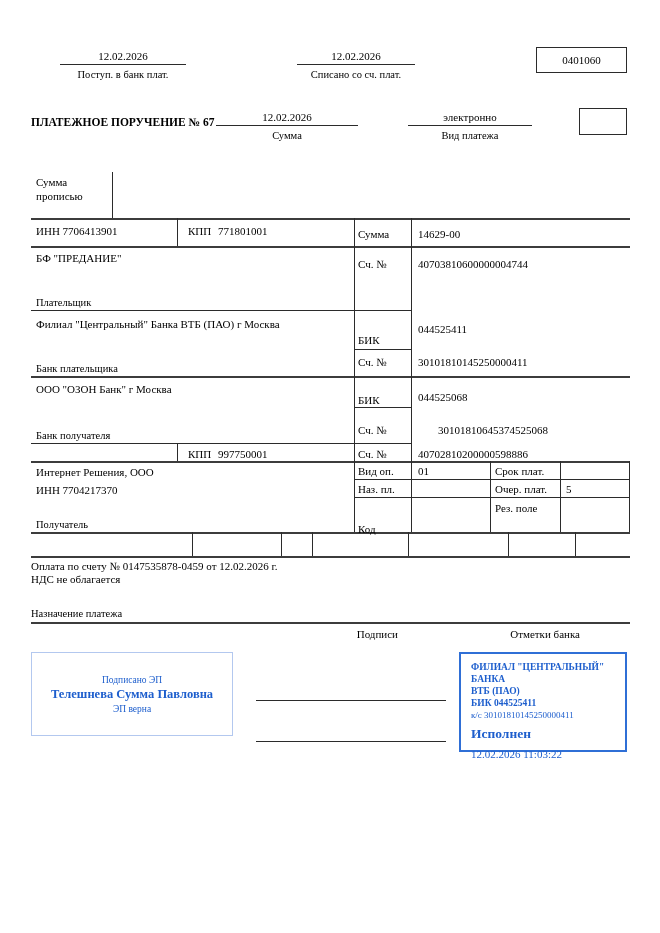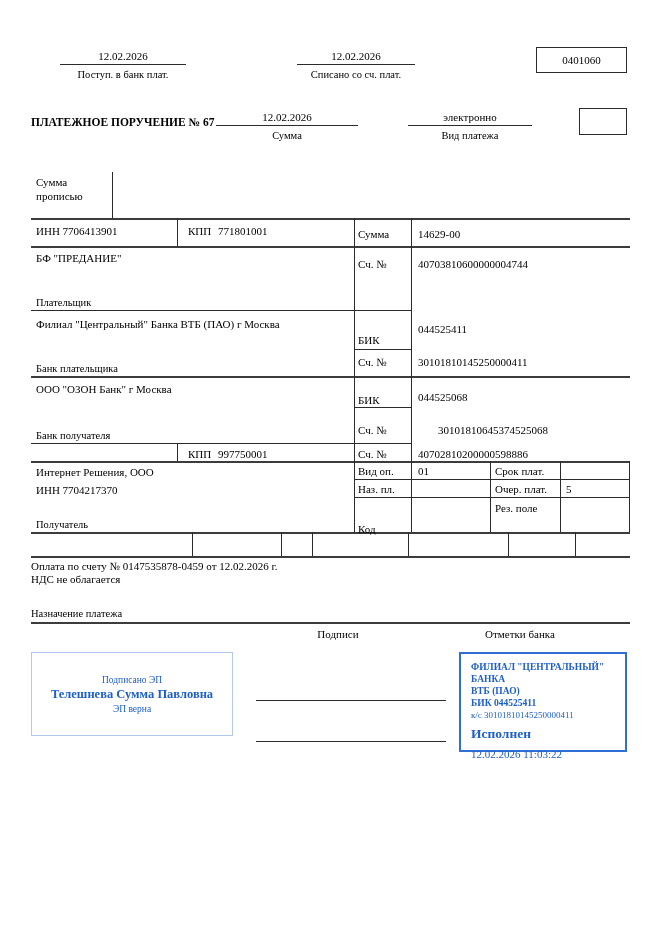--- a/index.html
+++ b/index.html
@@ -4,21 +4,21 @@
 <style>
   html,body { margin:0; padding:0; background:#ffffff; }
   .page {
     position:relative; width:660px; height:913px; background:#ffffff;
     font-family:"Liberation Serif","DejaVu Serif",serif;
     color:#000; overflow:hidden;
   }
   .t { position:absolute; font-size:11px; line-height:12px; white-space:nowrap; }
   .small { font-size:10.5px;text-align:center; }
   .bold { font-weight:bold; }
-  .center { text-align:center; }
+  .center { text-align:right; }
   .hl { position:absolute; background:#3c3c3c; height:1.5px; }
   .hl1 { position:absolute; background:#2b2b2b; height:1px; }
   .vl { position:absolute; background:#2b2b2b; width:1px; }
   .ubox { position:absolute; border:1px solid #2b2b2b; box-sizing:border-box; }
   .ufield { position:absolute; border-bottom:1px solid #2b2b2b; text-align:center; font-size:11px; line-height:12px; padding-bottom:2px; }
   .ulabel { position:absolute; text-align:center; font-size:10.5px; line-height:12px; }
   .esign-box {
     position:absolute; left:31px; top:652px; width:202px; height:84px;
     border:1px solid #b3c8ef; box-sizing:border-box;
     display:flex; flex-direction:column; align-items:center; justify-content:center;

